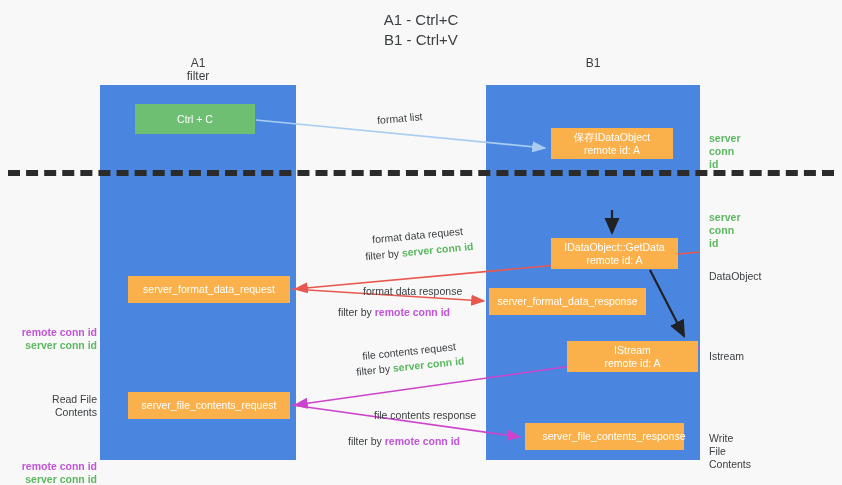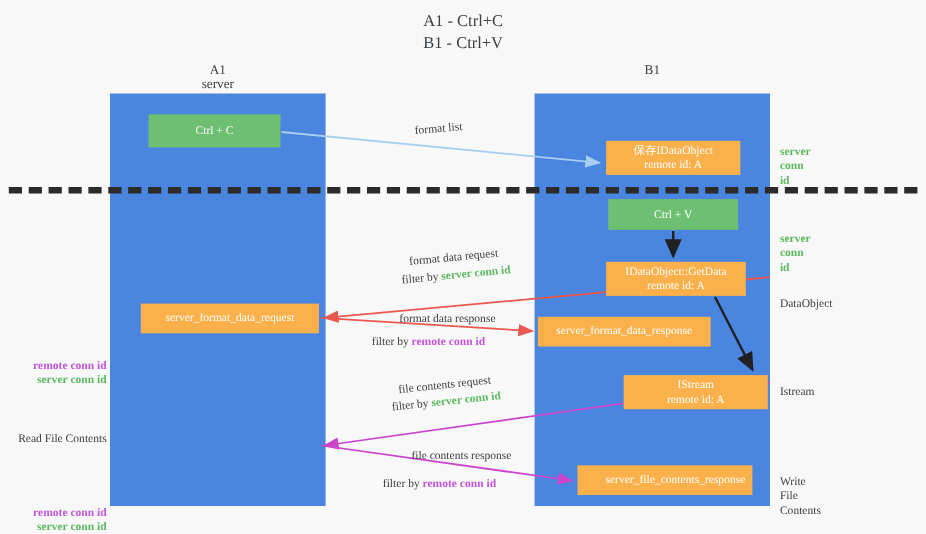--- a/index.html
+++ b/index.html
@@ -3,21 +3,21 @@
 <meta charset="utf-8">
 <style>
   html,body{margin:0;padding:0;}
   body{
     width:842px;height:485px;
     background:#f8f8f8;
     font-family:"Liberation Sans","DejaVu Sans",sans-serif;
     position:relative;overflow:hidden;
     color:#3c4043;
   }
-  .stage{position:absolute;left:0;top:0;width:684px;height:485px;font-family:Liberation Serif, serif;}
+  .stage{position:absolute;left:0;top:0;width:684px;height:485px;}
   .abs{position:absolute;}
 
   
   #diagram-title{
     left:0;top:10px;width:842px;text-align:center;
     font-size:15px;line-height:20px;color:#3c4043;
   }
 
   
   .lane-header{
@@ -94,21 +94,21 @@
 
 <div class="stage">
 
   <div class="abs" id="diagram-title">
     <div>A1 - Ctrl+C</div>
     <div>B1 - Ctrl+V</div>
   </div>
 
   <div class="abs lane-header" id="lane-header-a1">
     <div>A1</div>
-    <div>server</div>
+    <div>filter</div>
   </div>
   <div class="abs lane-header" id="lane-header-b1">
     <div>B1</div>
   </div>
 
   <div class="abs lane" id="lane-a1"></div>
   <div class="abs lane" id="lane-b1"></div>
 
   <svg class="overlay">
     <defs>
@@ -143,42 +143,42 @@
 
   <div class="abs node green" id="node-ctrl-c">
     <span>Ctrl + C</span>
   </div>
 
   <div class="abs node orange" id="node-save-idataobject">
     <span>保存IDataObject</span>
     <span class="l2">remote id: A</span>
   </div>
 
-  <div class="abs node green" id="node-ctrl-v">
-    <span>Ctrl + V</span>
-  </div>
 
   <div class="abs node orange" id="node-getdata">
     <span>IDataObject::GetData</span>
     <span class="l2">remote id: A</span>
   </div>
 
   <div class="abs node orange" id="node-format-data-response">
     <span>server_format_data_response</span>
   </div>
 
   <div class="abs node orange" id="node-format-data-request">
     <span>server_format_data_request</span>
   </div>
 
   <div class="abs node orange" id="node-istream">
     <span>IStream</span>
     <span class="l2">remote id: A</span>
   </div>
 
+  <div class="abs node orange" id="node-file-contents-request">
+    <span>server_file_contents_request</span>
+  </div>
 
   <div class="abs node orange" id="node-file-contents-response">
     <span>server_file_contents_response</span>
   </div>
 
   <div class="abs" id="divider"></div>
 
   <div class="abs side-label green-txt" id="label-right-server-1">server conn id</div>
 
   <div class="abs side-label green-txt" id="label-right-server-2">server conn id</div>

